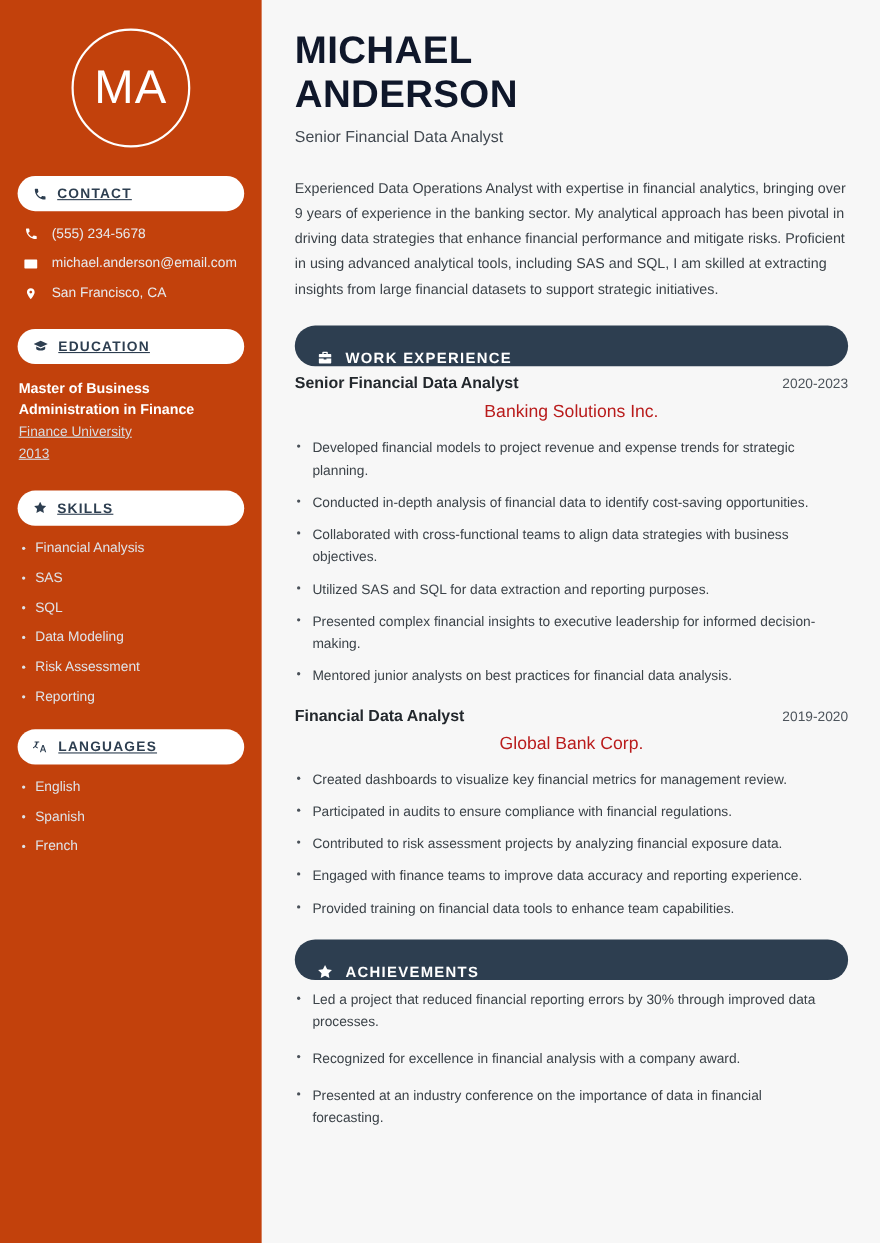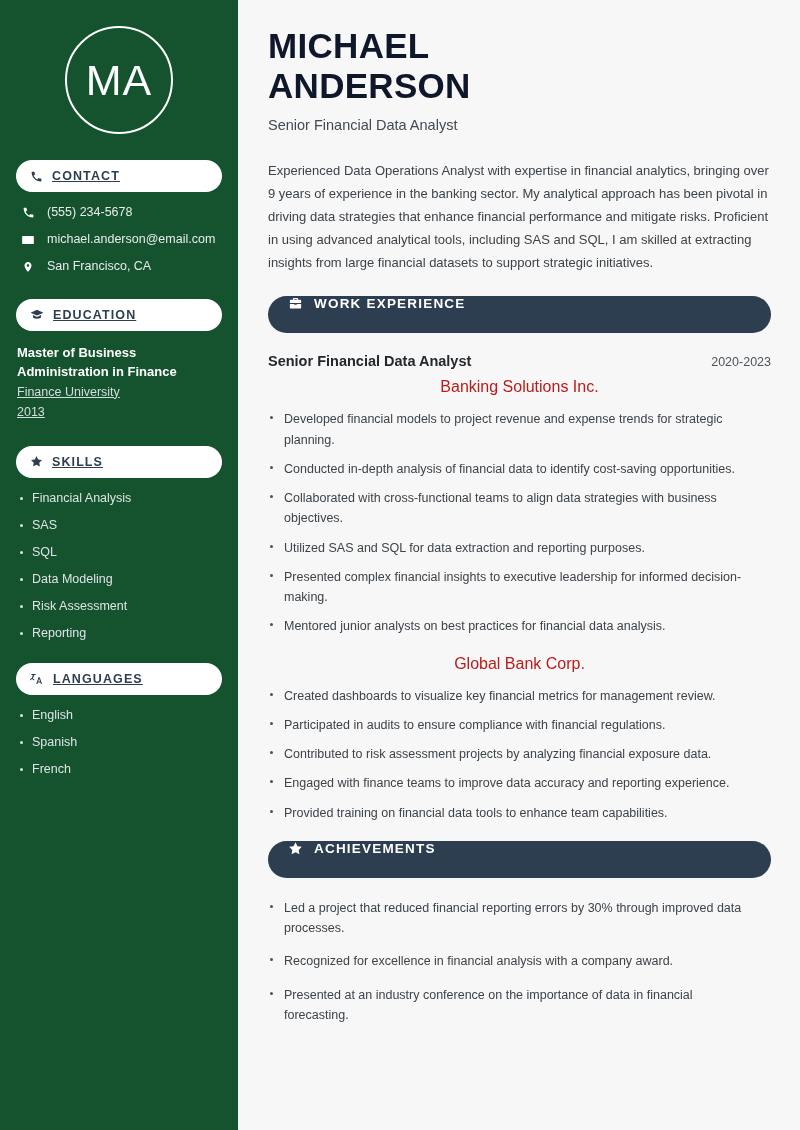--- a/index.html
+++ b/index.html
@@ -17,21 +17,21 @@
     height: 1130px;
     display: flex;
     background: #f7f7f7;
     overflow: hidden;
   }
 
   
   .sidebar {
     width: 238px;
     min-width: 238px;
-    background: #14532d;
+    background: #c2410c;
     padding: 22px 16px 20px 16px;
     display: flex;
     flex-direction: column;
   }
 
   .avatar-wrap {
     display: flex;
     justify-content: center;
     margin-top: 4px;
     margin-bottom: 26px;
@@ -152,24 +152,24 @@
     line-height: 1.78;
     margin-bottom: 22px;
     max-width: 505px;
   }
 
   .sec-bar {
     background: #2d3e50;
     border-radius: 19px;
     height: 37px;
     display: flex;
-    align-items: flex-start;
+    align-items: flex-end;
     gap: 11px;
     padding: 0 20px;
-    margin-bottom: 20px;
+    margin-bottom: 8px;
   }
   .sec-bar-label {
     color: #ffffff;
     font-size: 13.5px;
     font-weight: bold;
     letter-spacing: 1.2px;
   }
   .sec-bar-icon { display: flex; align-items: center; color: #ffffff; }
   .sec-bar-icon svg { display: block; }
 
@@ -357,20 +357,24 @@
         <li>Developed financial models to project revenue and expense trends for strategic planning.</li>
         <li>Conducted in-depth analysis of financial data to identify cost-saving opportunities.</li>
         <li>Collaborated with cross-functional teams to align data strategies with business objectives.</li>
         <li>Utilized SAS and SQL for data extraction and reporting purposes.</li>
         <li>Presented complex financial insights to executive leadership for informed decision-making.</li>
         <li>Mentored junior analysts on best practices for financial data analysis.</li>
       </ul>
     </div>
 
     <div class="job">
+      <div class="job-head">
+        <span class="job-title">Financial Data Analyst</span>
+        <span class="job-date">2019-2020</span>
+      </div>
       <div class="job-company">Global Bank Corp.</div>
       <ul class="bullets">
         <li>Created dashboards to visualize key financial metrics for management review.</li>
         <li>Participated in audits to ensure compliance with financial regulations.</li>
         <li>Contributed to risk assessment projects by analyzing financial exposure data.</li>
         <li>Engaged with finance teams to improve data accuracy and reporting experience.</li>
         <li>Provided training on financial data tools to enhance team capabilities.</li>
       </ul>
     </div>
 

